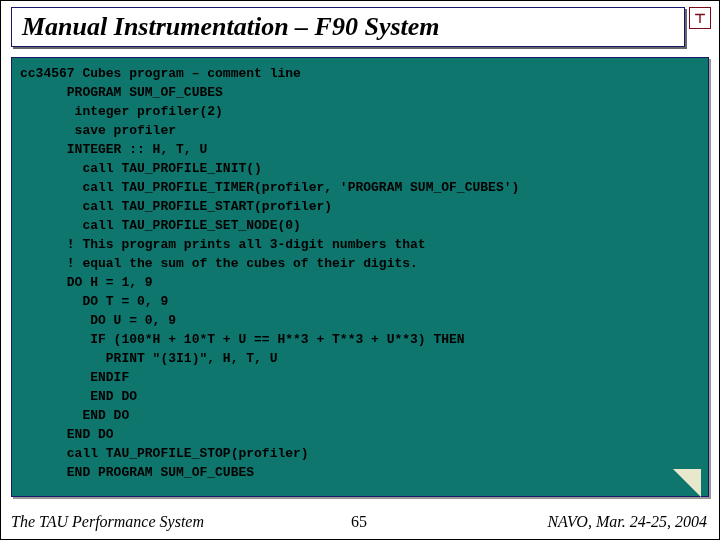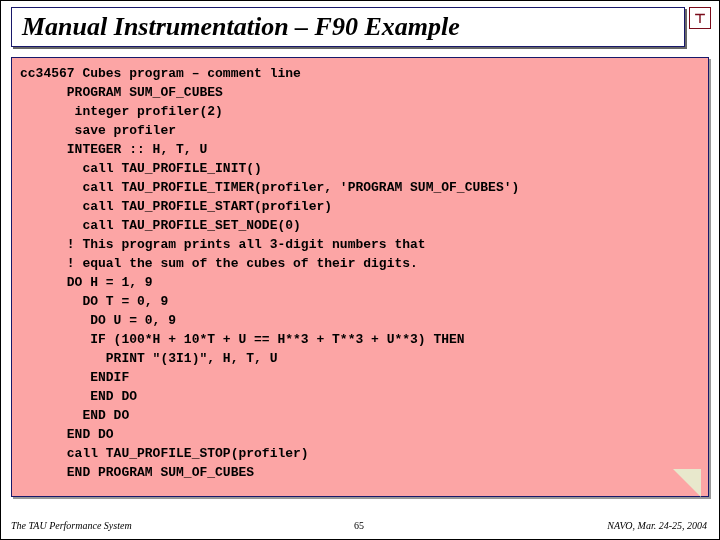--- a/index.html
+++ b/index.html
@@ -57,55 +57,55 @@
     border-left: 28px solid transparent;
     border-top: 28px solid #e8e8cc;
   }
   .code-box {
     position: absolute;
     top: 56px;
     left: 10px;
     right: 10px;
     bottom: 42px;
     border: 1.5px solid #18186a;
-    background: #fca5a5;
+    background: #0f766e;
     padding: 6px 8px 6px 8px;
     box-shadow: 2px 2px 0 #999;
     overflow: hidden;
   }
   .code-box pre {
     font-family: "Courier New", Courier, monospace;
     font-size: 13px;
     line-height: 19px;
     font-weight: bold;
     color: #000;
     white-space: pre;
   }
   .footer {
     position: absolute;
     left: 10px;
     right: 12px;
     bottom: 8px;
     display: flex;
     justify-content: space-between;
     align-items: baseline;
-    font-size: 10px;
+    font-size: 16px;
     color: #000;
   }
   .footer .left { font-style: italic; }
   .footer .center { position: absolute; left: 50%; transform: translateX(-50%); }
   .footer .right { font-style: italic; }
 </style>
 </head>
 <body>
 
 <div class="slide">
 
   <div class="title-bar">
-    <span class="title-text">Manual Instrumentation – F90 Example</span>
+    <span class="title-text">Manual Instrumentation – F90 System</span>
   </div>
 
   <div class="logo-box">
     <svg viewBox="0 0 20 20">
       <path d="M3 5 h14 M10 5 v12" stroke="#7a0b1a" stroke-width="2" fill="none"></path>
     </svg>
   </div>
 
   <div class="code-box">
     <pre>cc34567 Cubes program – comment line

